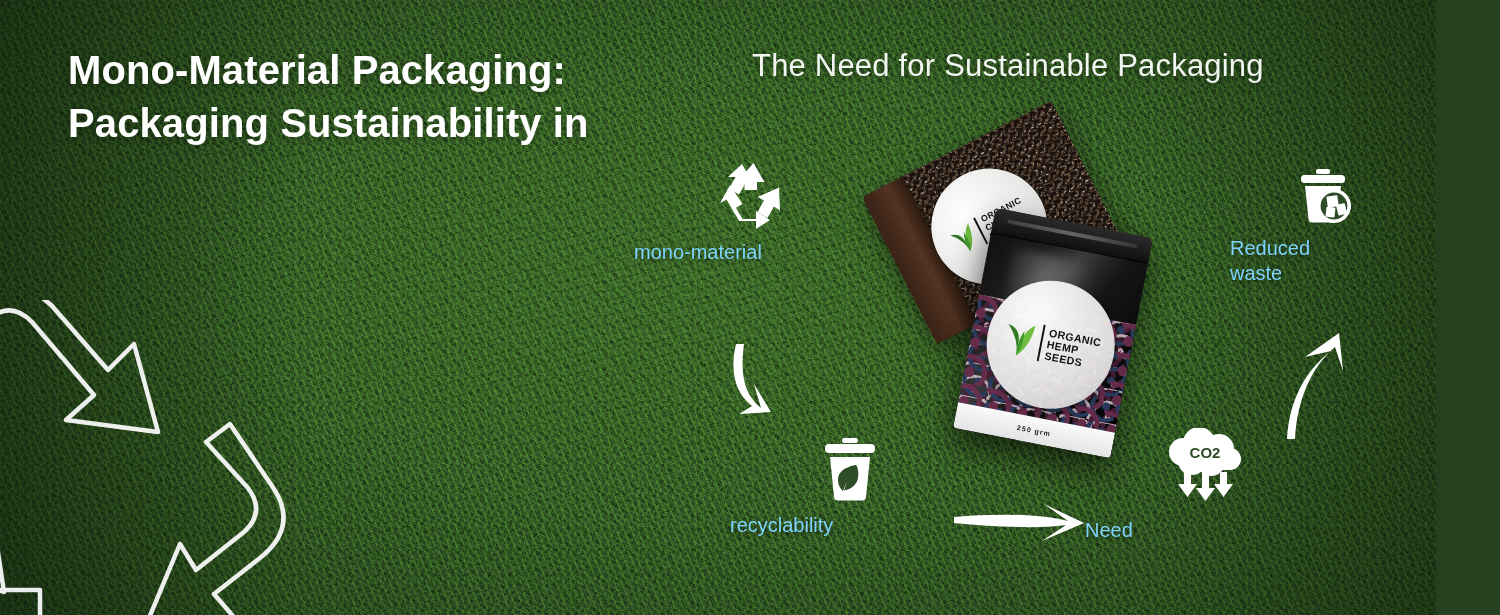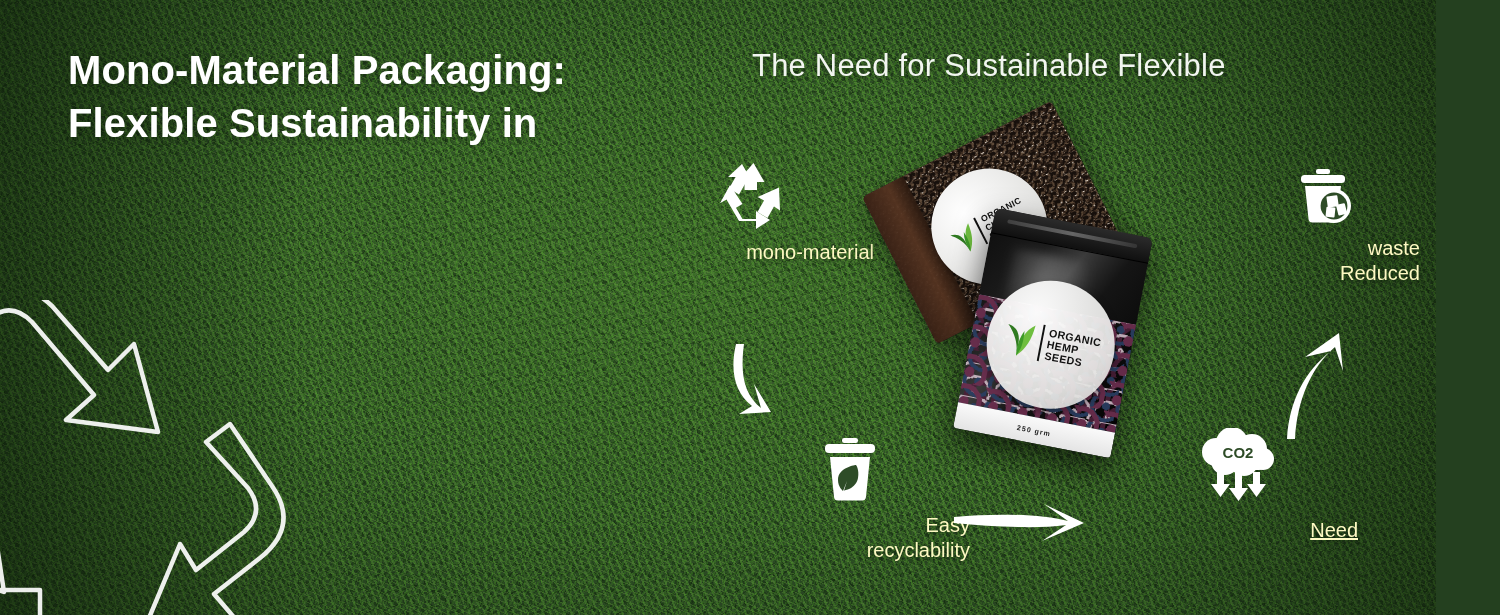--- a/index.html
+++ b/index.html
@@ -72,31 +72,31 @@
     position:absolute; left:752px; top:48px;
     color:#f2f6f0;
     font-size:31px;
     font-weight:400;
     letter-spacing:.2px;
     white-space:nowrap;
     text-shadow:0 2px 7px rgba(0,0,0,.4);
   }
 
   
-  .node{ position:absolute; text-align:right; color:#fef9c3; }
+  .node{ position:absolute; text-align:left; color:#7dd3fc; }
   .node .cap{
     font-size:20px; line-height:25px; font-weight:400;
     text-shadow:0 2px 6px rgba(0,0,0,.45);
     white-space:nowrap;
   }
   .node .ico{ display:block; margin:0 auto 10px; }
 
   #node-mono   { left:634px; top:160px; width:240px; }
   #node-easy   { left:730px; top:437px; width:240px; }
-  #node-carbon { left:1118px; top:428px; width:240px;text-decoration:underline; }
+  #node-carbon { left:1085px; top:428px; width:240px; }
   #node-waste  { left:1230px; top:168px; width:190px; }
 
   
   .arrow{ position:absolute; pointer-events:none; }
   #arrow-down  { left:722px; top:340px; width:96px;  height:92px; }
   #arrow-right { left:952px; top:492px; width:136px; height:62px; }
   #arrow-up    { left:1281px; top:327px; width:92px; height:116px; }
 
   
   .packs{ position:absolute; left:880px; top:132px; width:290px; height:330px; }
@@ -208,24 +208,24 @@
     <g fill="none" stroke="#ffffff" stroke-width="4.5" stroke-linejoin="round" stroke-linecap="round">
       <path d="M-30 95 L40 20 Q62 0 84 22 L146 95 L118 120 L210 132 L186 44 L160 70 L104 6 Q66 -30 30 10 L-52 104 Z"></path>
       <path d="M258 142 L300 188 Q318 212 296 232 L248 270 L232 244 L196 330 L290 322 L266 294 L312 258 Q352 226 324 186 L282 124 Z"></path>
       <path d="M-40 152 L10 222 L42 200 L56 292 L-30 262 L2 240 L-52 164 Z"></path>
       <path d="M52 290 L92 290 L92 338 L300 338"></path>
     </g>
   </svg>
 
   <div class="headline">
     <span class="ln">Mono-Material Packaging:</span>
-    <span class="ln">Flexible Sustainability in</span>
-  </div>
-
-  <div class="subtitle">The Need for Sustainable Flexible</div>
+    <span class="ln">Packaging Sustainability in</span>
+  </div>
+
+  <div class="subtitle">The Need for Sustainable Packaging</div>
 
   <div class="node" id="node-mono">
     <svg class="ico" width="74" height="70" viewBox="0 0 74 70">
       <g fill="#ffffff">
         <path d="M36.5 3 L47.5 22 L40 22 L40 30 L27.5 30 L27.5 22 L20 22 Z" transform="rotate(0 37 20)"></path>
         <path d="M25 4 L36 23 L28.6 23 L22 34.5 L12 28.6 L18.6 17 L11 17 Z"></path>
         <path d="M62 27.5 L63 50.5 L57 46.6 L50.5 58 L40.5 52 L47 40.6 L40.6 37 Z"></path>
         <path d="M13 31 L25.5 50 L19 53.8 L25.5 65 L39 65 L39 57 L53 66 L39 75 L39 67 L22 67 L9.5 45.5 L3 49.3 Z" transform="translate(0,-6)"></path>
       </g>
     </svg>
@@ -234,21 +234,20 @@
 
   <div class="node" id="node-easy">
     <svg class="ico" width="58" height="66" viewBox="0 0 58 66">
       <g fill="#ffffff">
         <rect x="21" y="1" width="16" height="5" rx="2.2"></rect>
         <rect x="4" y="7" width="50" height="9" rx="4"></rect>
         <path d="M9 20 h40 l-4 40 a4 4 0 0 1 -4 3.6 h-24 a4 4 0 0 1 -4 -3.6 Z"></path>
       </g>
       <path d="M35 28 C35 28 17 30 17 43 C17 50 22 54 22 54 L26 44 L23 53.5 C23 53.5 35 52 37 41 C38.6 32.5 35 28 35 28 Z" fill="#2e4c27"></path>
     </svg>
-    <div class="cap">Easy</div>
     <div class="cap">recyclability</div>
   </div>
 
   <div class="node" id="node-carbon">
     <svg class="ico" width="92" height="80" viewBox="0 0 92 80">
       <g fill="#ffffff">
         <circle cx="24" cy="24" r="14"></circle>
         <circle cx="40" cy="15" r="16"></circle>
         <circle cx="60" cy="21" r="15"></circle>
         <circle cx="71" cy="31" r="11"></circle>
@@ -274,22 +273,22 @@
       </g>
       <g fill="#2e4c27">
         <circle cx="38" cy="38" r="13.4"></circle>
       </g>
       <g fill="#ffffff">
         <rect x="31" y="28" width="11" height="11" rx="1" transform="rotate(-8 36 33)"></rect>
         <rect x="30" y="39" width="9" height="10" rx="1" transform="rotate(6 34 44)"></rect>
         <rect x="41" y="36" width="9" height="11" rx="1" transform="rotate(-14 45 41)"></rect>
       </g>
     </svg>
+    <div class="cap">Reduced</div>
     <div class="cap">waste</div>
-    <div class="cap">Reduced</div>
   </div>
 
   <svg class="arrow" id="arrow-down" viewBox="0 0 96 92">
     <path d="M22 4 C18 34 22 54 39 68 L32 44 L49 72 L17 74 L30 66 C12 52 8 30 14 4 Z" fill="#ffffff"></path>
   </svg>
 
   <svg class="arrow" id="arrow-right" viewBox="0 0 136 62">
     <path d="M2 25 C44 21 88 22 116 29 L92 12 L132 31 L90 49 L114 33 C86 37 44 35 2 31 Z" fill="#ffffff"></path>
   </svg>
 

